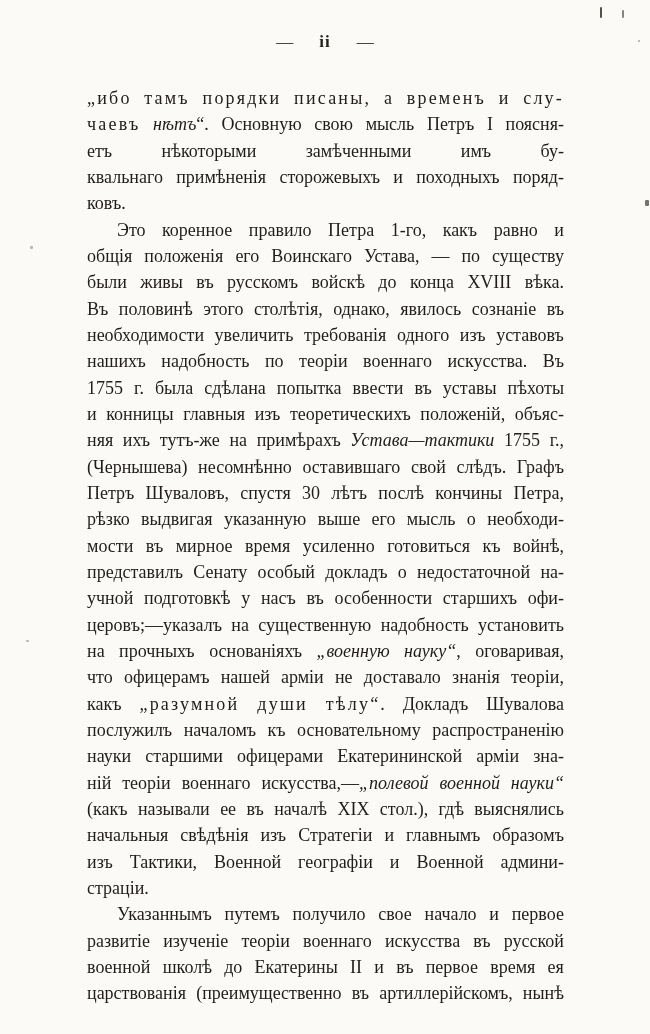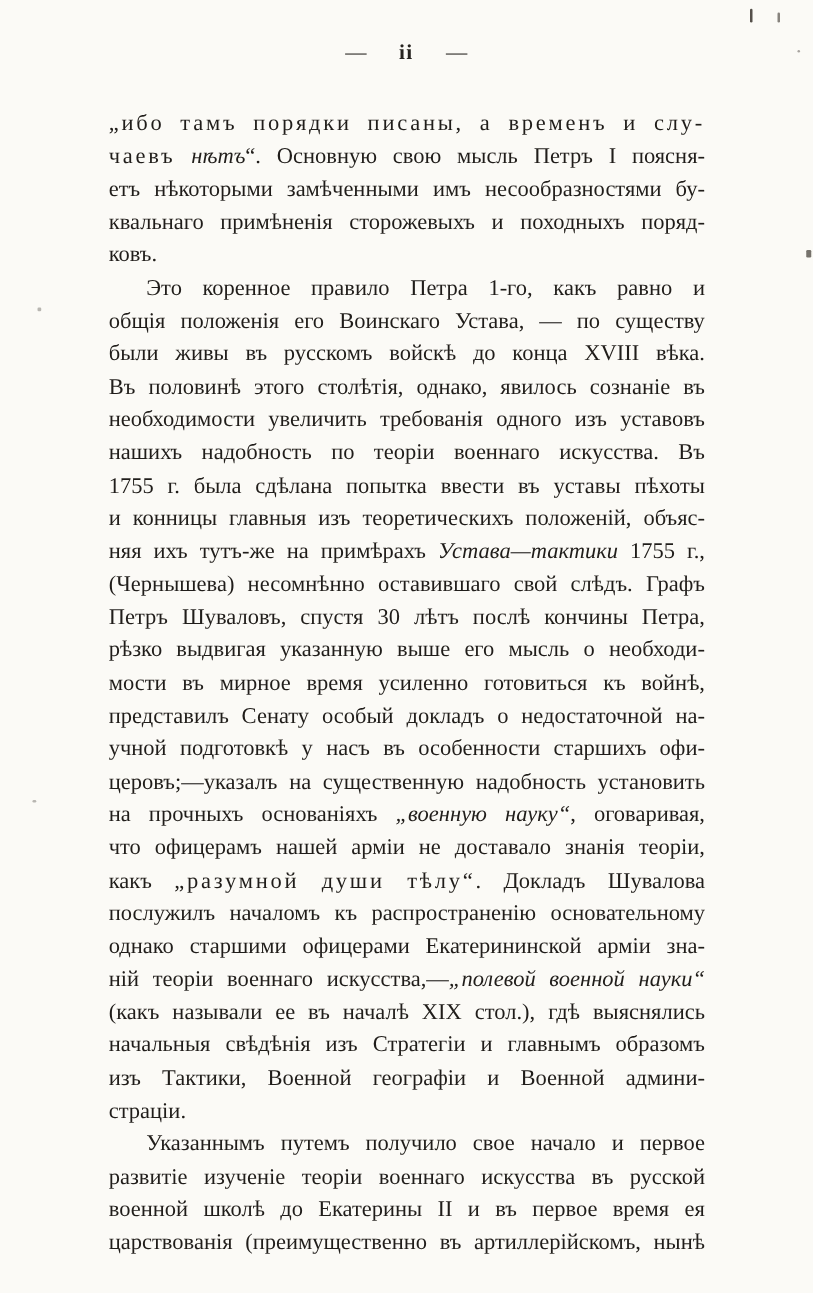--- a/index.html
+++ b/index.html
@@ -68,21 +68,20 @@
         <span class="word"><span>мысль</span></span>
         <span class="word"><span>Петръ</span></span>
         <span class="word"><span>I</span></span>
         <span class="word"><span>поясня-</span></span>
       </div>
       <div class="line">
         <span class="word"><span>етъ</span></span>
         <span class="word"><span>нѣкоторыми</span></span>
         <span class="word"><span>замѣченными</span></span>
         <span class="word"><span>имъ</span></span>
-        <span class="word"><span>несообразностями</span></span>
         <span class="word"><span>бу-</span></span>
       </div>
       <div class="line">
         <span class="word"><span>квальнаго</span></span>
         <span class="word"><span>примѣненія</span></span>
         <span class="word"><span>сторожевыхъ</span></span>
         <span class="word"><span>и</span></span>
         <span class="word"><span>походныхъ</span></span>
         <span class="word"><span>поряд-</span></span>
       </div>
@@ -264,25 +263,25 @@
         <span class="word"><span class="ls">„разумной</span></span>
         <span class="word"><span class="ls">души</span></span>
         <span class="word"><span class="ls">тѣлу“</span><span>.</span></span>
         <span class="word"><span>Докладъ</span></span>
         <span class="word"><span>Шувалова</span></span>
       </div>
       <div class="line">
         <span class="word"><span>послужилъ</span></span>
         <span class="word"><span>началомъ</span></span>
         <span class="word"><span>къ</span></span>
+        <span class="word"><span>основательному</span></span>
         <span class="word"><span>распространенію</span></span>
-        <span class="word"><span>основательному</span></span>
-      </div>
-      <div class="line">
-        <span class="word"><span>однако</span></span>
+      </div>
+      <div class="line">
+        <span class="word"><span>науки</span></span>
         <span class="word"><span>старшими</span></span>
         <span class="word"><span>офицерами</span></span>
         <span class="word"><span>Екатерининской</span></span>
         <span class="word"><span>арміи</span></span>
         <span class="word"><span>зна-</span></span>
       </div>
       <div class="line">
         <span class="word"><span>ній</span></span>
         <span class="word"><span>теоріи</span></span>
         <span class="word"><span>военнаго</span></span>

